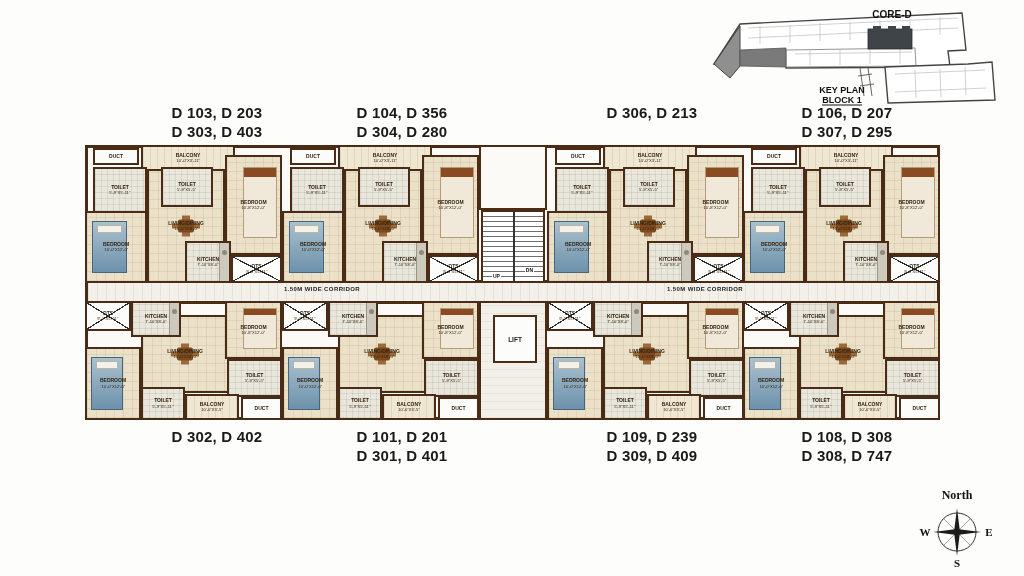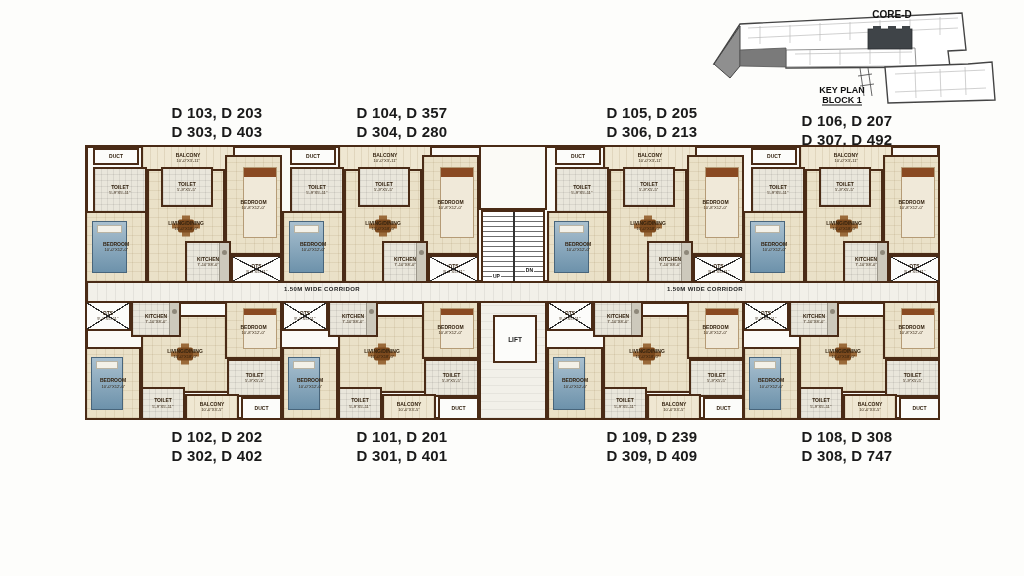--- a/index.html
+++ b/index.html
@@ -184,21 +184,21 @@
         </div>
         <div class="room floor-white" style="left: 146px; top: 110px; width: 51px; height: 28px;">
           <div class="furn f-cross"></div>
           <div class="rwrap">
             <span class="rlabel">OTS</span>
             <span class="rdim">9'-0"X5'-11"</span>
           </div>
         </div>
       </div>
       <div class="unit-label" style="left: 307px; top: 103px;">
-        <div>D 104, D 357</div>
+        <div>D 104, D 356</div>
         <div>D 304, D 280</div>
       </div>
       <div class="unit" style="left: 282px; top: 145px; width: 197px; height: 138px;">
         <div class="room floor-cream" style="left: 62px; top: 24px; width: 78px; height: 114px;">
           <div class="furn f-dining"></div>
           <div class="rwrap">
             <span class="rlabel">LIVING/DINING</span>
             <span class="rdim">10'-0"X18'-0"</span>
           </div>
         </div>
@@ -248,21 +248,20 @@
         </div>
         <div class="room floor-white" style="left: 146px; top: 110px; width: 51px; height: 28px;">
           <div class="furn f-cross"></div>
           <div class="rwrap">
             <span class="rlabel">OTS</span>
             <span class="rdim">9'-0"X5'-11"</span>
           </div>
         </div>
       </div>
       <div class="unit-label" style="left: 557px; top: 103px;">
-        <div>D 105, D 205</div>
         <div>D 306, D 213</div>
       </div>
       <div class="unit" style="left: 547px; top: 145px; width: 196px; height: 138px;">
         <div class="room floor-cream" style="left: 62px; top: 24px; width: 78px; height: 114px;">
           <div class="furn f-dining"></div>
           <div class="rwrap">
             <span class="rlabel">LIVING/DINING</span>
             <span class="rdim">10'-0"X18'-0"</span>
           </div>
         </div>
@@ -311,23 +310,23 @@
           </div>
         </div>
         <div class="room floor-white" style="left: 146px; top: 110px; width: 51px; height: 28px;">
           <div class="furn f-cross"></div>
           <div class="rwrap">
             <span class="rlabel">OTS</span>
             <span class="rdim">9'-0"X5'-11"</span>
           </div>
         </div>
       </div>
-      <div class="unit-label" style="left: 752px; top: 103px; margin-top: 8px;">
+      <div class="unit-label" style="left: 752px; top: 103px;">
         <div>D 106, D 207</div>
-        <div>D 307, D 492</div>
+        <div>D 307, D 295</div>
       </div>
       <div class="unit" style="left: 743px; top: 145px; width: 197px; height: 138px;">
         <div class="room floor-cream" style="left: 62px; top: 24px; width: 78px; height: 114px;">
           <div class="furn f-dining"></div>
           <div class="rwrap">
             <span class="rlabel">LIVING/DINING</span>
             <span class="rdim">10'-0"X18'-0"</span>
           </div>
         </div>
         <div class="room floor-balc" style="left: 56px; top: 0px; width: 94px; height: 26px;">
@@ -376,21 +375,20 @@
         </div>
         <div class="room floor-white" style="left: 146px; top: 110px; width: 51px; height: 28px;">
           <div class="furn f-cross"></div>
           <div class="rwrap">
             <span class="rlabel">OTS</span>
             <span class="rdim">9'-0"X5'-11"</span>
           </div>
         </div>
       </div>
       <div class="unit-label" style="left: 122px; top: 427px;">
-        <div>D 102, D 202</div>
         <div>D 302, D 402</div>
       </div>
       <div class="unit" style="left: 85px; top: 301px; width: 197px; height: 119px;">
         <div class="room floor-cream" style="left: 56px; top: 14px; width: 88px; height: 78px;">
           <div class="furn f-dining"></div>
           <div class="rwrap">
             <span class="rlabel">LIVING/DINING</span>
             <span class="rdim">10'-0"X18'-0"</span>
           </div>
         </div>
@@ -634,14 +632,28 @@
         </div>
         <div class="room floor-white" style="left: 156px; top: 96px; width: 41px; height: 23px;">
           <div class="rwrap">
             <span class="rlabel">DUCT</span>
           </div>
         </div>
       </div>
     </div>
 
 
+  <div id="compass">
+    <svg width="90" height="88" viewBox="0 0 90 88">
+      <circle cx="45" cy="48" r="19" fill="none" stroke="#333" stroke-width="1"></circle>
+      <line x1="32" y1="35" x2="58" y2="61" stroke="#888" stroke-width="0.8"></line>
+      <line x1="58" y1="35" x2="32" y2="61" stroke="#888" stroke-width="0.8"></line>
+      <polygon points="45,24 48,48 45,72 42,48" fill="#1c1c1c"></polygon>
+      <polygon points="21,48 45,45 69,48 45,51" fill="#1c1c1c"></polygon>
+      <circle cx="45" cy="48" r="2" fill="#1c1c1c"></circle>
+      <text x="45" y="15" text-anchor="middle" font-size="12" font-weight="bold" class="serif" fill="#111">North</text>
+      <text x="13" y="52" text-anchor="middle" font-size="11" font-weight="bold" class="serif" fill="#111">W</text>
+      <text x="77" y="52" text-anchor="middle" font-size="11" font-weight="bold" class="serif" fill="#111">E</text>
+      <text x="45" y="83" text-anchor="middle" font-size="11" font-weight="bold" class="serif" fill="#111">S</text>
+    </svg>
+  </div>
 
 </div>
 
 </body></html>

